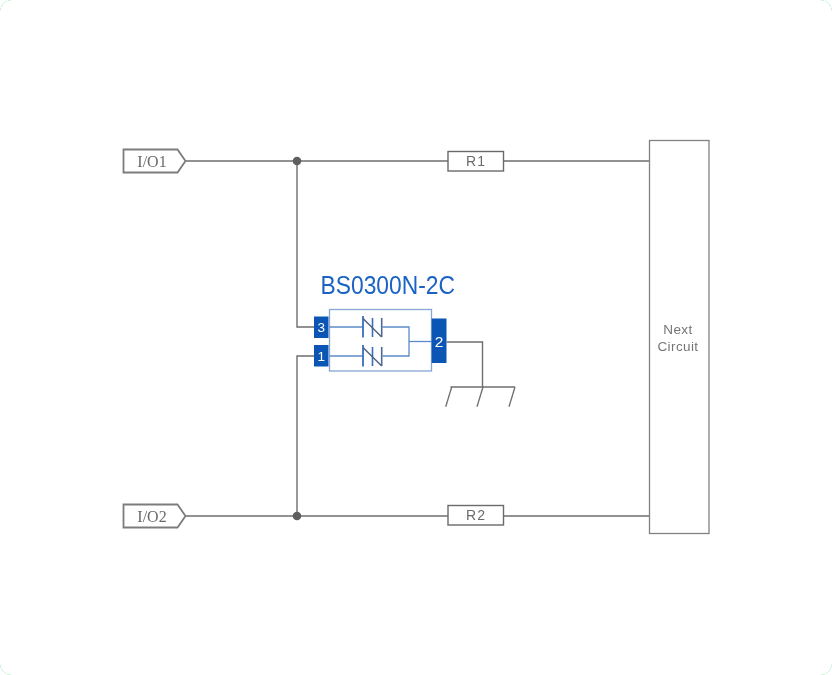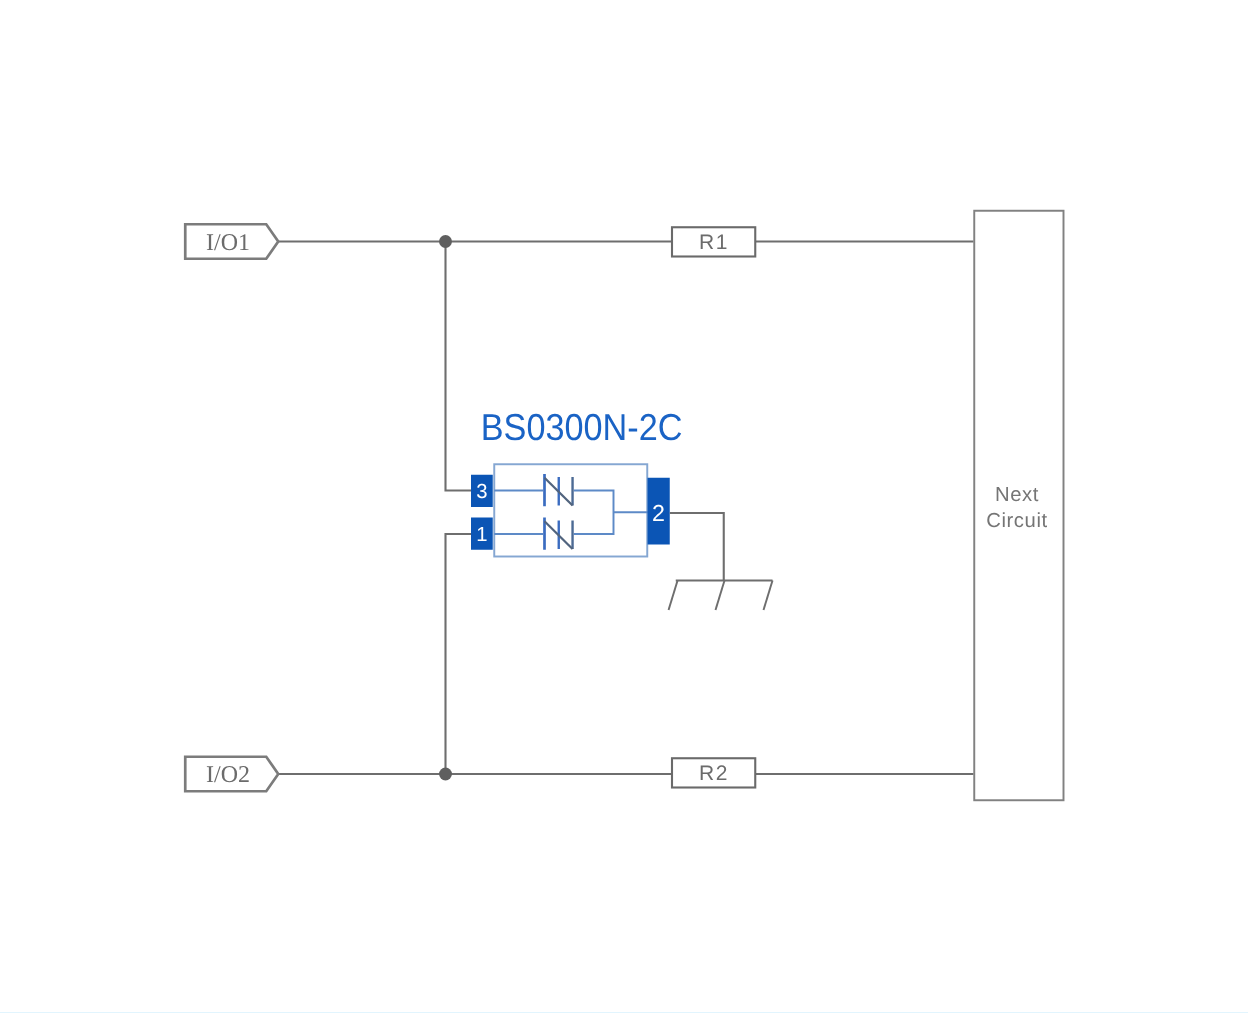--- a/index.html
+++ b/index.html
@@ -1,16 +1,16 @@
 <!DOCTYPE html>
 <html><head>
 <meta charset="utf-8">
 <style>
   html,body{margin:0;padding:0;background:#ffffff;}
-  .stage{position:relative;width:832px;height:675px;background:#7dd3fc;overflow:hidden;}
+  .stage{position:relative;width:832px;height:675px;background:#22c55e;overflow:hidden;border-radius:12px;}
   svg{display:block;}
   text{font-family:"Liberation Sans",sans-serif;}
 </style>
 </head>
 <body>
 <div class="stage">
 <svg width="832" height="675" viewBox="0 0 832 675" xmlns="http://www.w3.org/2000/svg">
 
   <rect x="0" y="0" width="832" height="675" fill="#ffffff"></rect>
 

